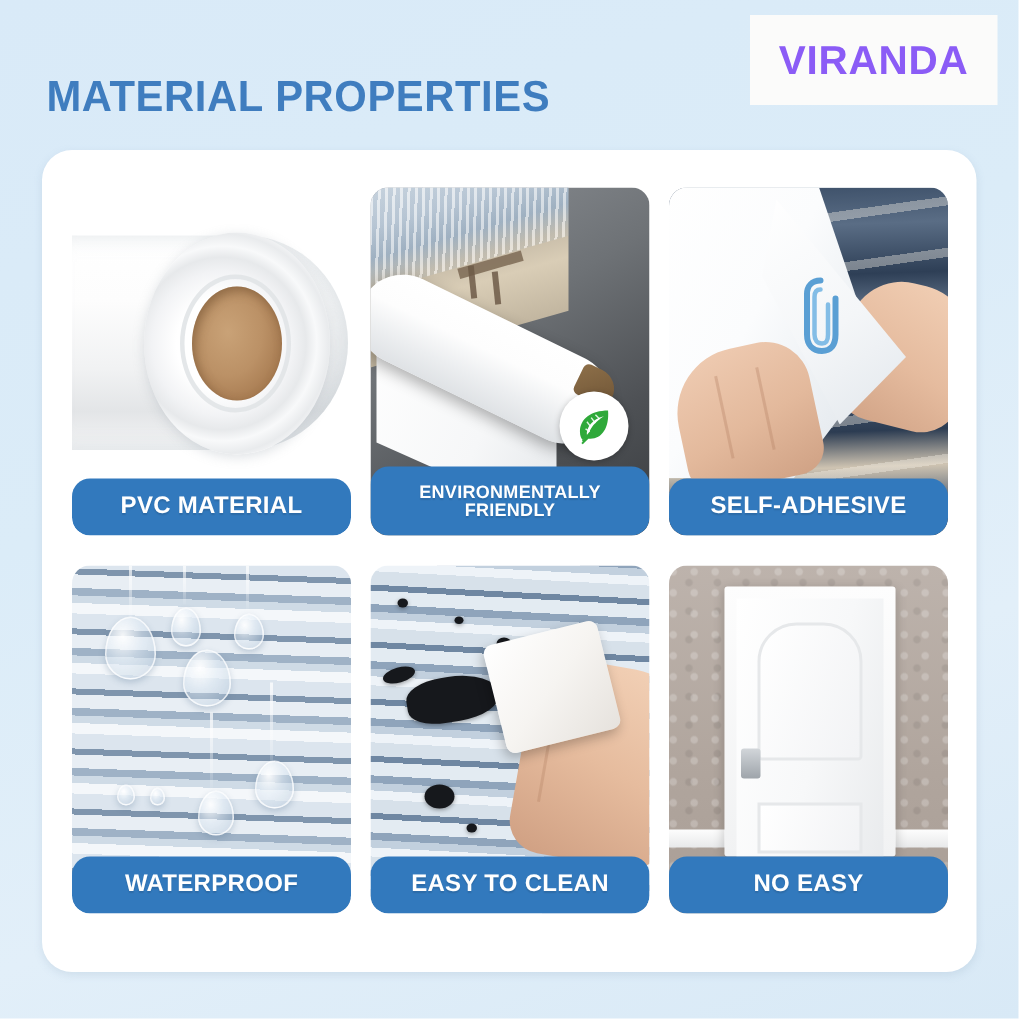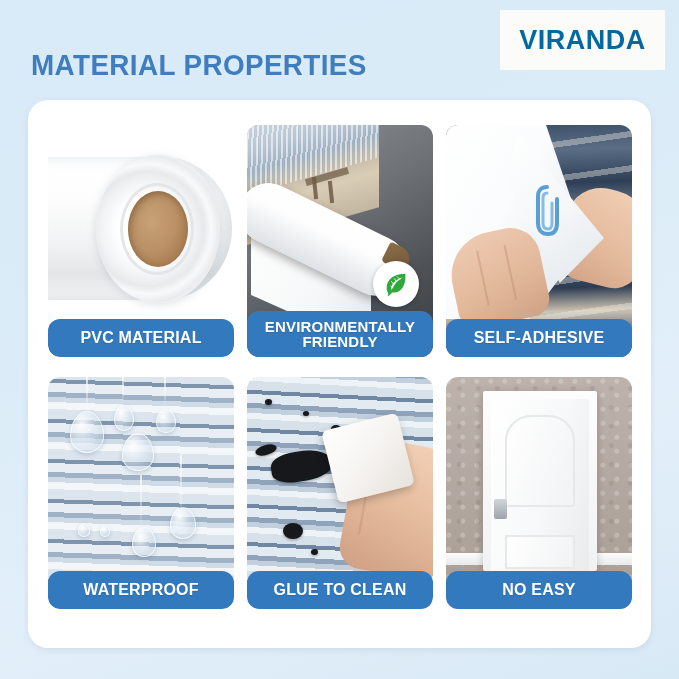--- a/index.html
+++ b/index.html
@@ -14,21 +14,21 @@
 
   
   .logo-box {
     position:absolute; left:500px; top:10px;
     width:165px; height:60px;
     background:#fbfbfa;
     display:flex; align-items:center; justify-content:center;
   }
   .logo-text {
     font-size:27px; font-weight:bold; letter-spacing:.5px;
-    color:#0369a1; font-family:"Liberation Sans", sans-serif;
+    color:#8b5cf6; font-family:"Liberation Sans", sans-serif;
   }
 
   
   .heading {
     position:absolute; left:31px; top:49px;
     font-size:29px; font-weight:bold; letter-spacing:.4px;
     color:#3f7dbf;
     font-family:"Liberation Sans", sans-serif;
     transform:scaleX(.96); transform-origin:left center;
   }
@@ -58,21 +58,21 @@
     position:absolute; left:0; bottom:0; width:100%;
     background:#3279bd; color:#fff;
     border-radius:12px;
     min-height:38px;
     display:flex; align-items:center; justify-content:center;
     text-align:center; line-height:1.02;
     font-weight:bold; font-size:16px; letter-spacing:.2px;
     padding:6px 4px;
     text-shadow:0 1px 1px rgba(0,0,0,.12);
   }
-  .label.two-line { min-height:46px; font-size:15px; }
+  .label.two-line { min-height:46px; font-size:12px; }
 
   
   .c1 .art { background:#fff; }
   .roll-body {
     position:absolute; left:-8px; top:32px; width:192px; height:143px;
     background:linear-gradient(180deg,#ffffff 0%,#fdfdfd 30%,#f1f2f3 62%,#e3e5e7 82%,#f4f5f6 100%);
     border-radius:8px 70px 70px 8px / 8px 72px 72px 8px;
     box-shadow:inset -6px 0 14px rgba(170,180,190,.35);
   }
   .roll-edge {
@@ -354,21 +354,21 @@
         <div class="stain" style="left:18px; top:22px; width:7px;  height:6px;"></div>
         <div class="stain" style="left:56px; top:34px; width:6px;  height:5px;"></div>
         <div class="stain" style="left:84px; top:48px; width:10px; height:8px;"></div>
         <div class="stain" style="left:24px; top:74px; width:62px; height:30px; border-radius:40% 52% 46% 38%; transform:rotate(-9deg);"></div>
         <div class="stain" style="left:8px;  top:68px; width:22px; height:10px; border-radius:50%; transform:rotate(-16deg);"></div>
         <div class="stain" style="left:36px; top:146px;width:20px; height:16px;"></div>
         <div class="stain" style="left:64px; top:172px;width:7px;  height:6px;"></div>
         <div class="hand-c"></div>
         <div class="cloth"></div>
       </div>
-      <div class="label">GLUE TO CLEAN</div>
+      <div class="label">EASY TO CLEAN</div>
     </div>
 
     <div class="card c6">
       <div class="art">
         <div class="wall-tex"></div>
         <div class="baseboard"></div>
         <div class="door-frame">
           <div class="door">
             <div class="door-panel-top"></div>
             <div class="door-panel-bot"></div>

